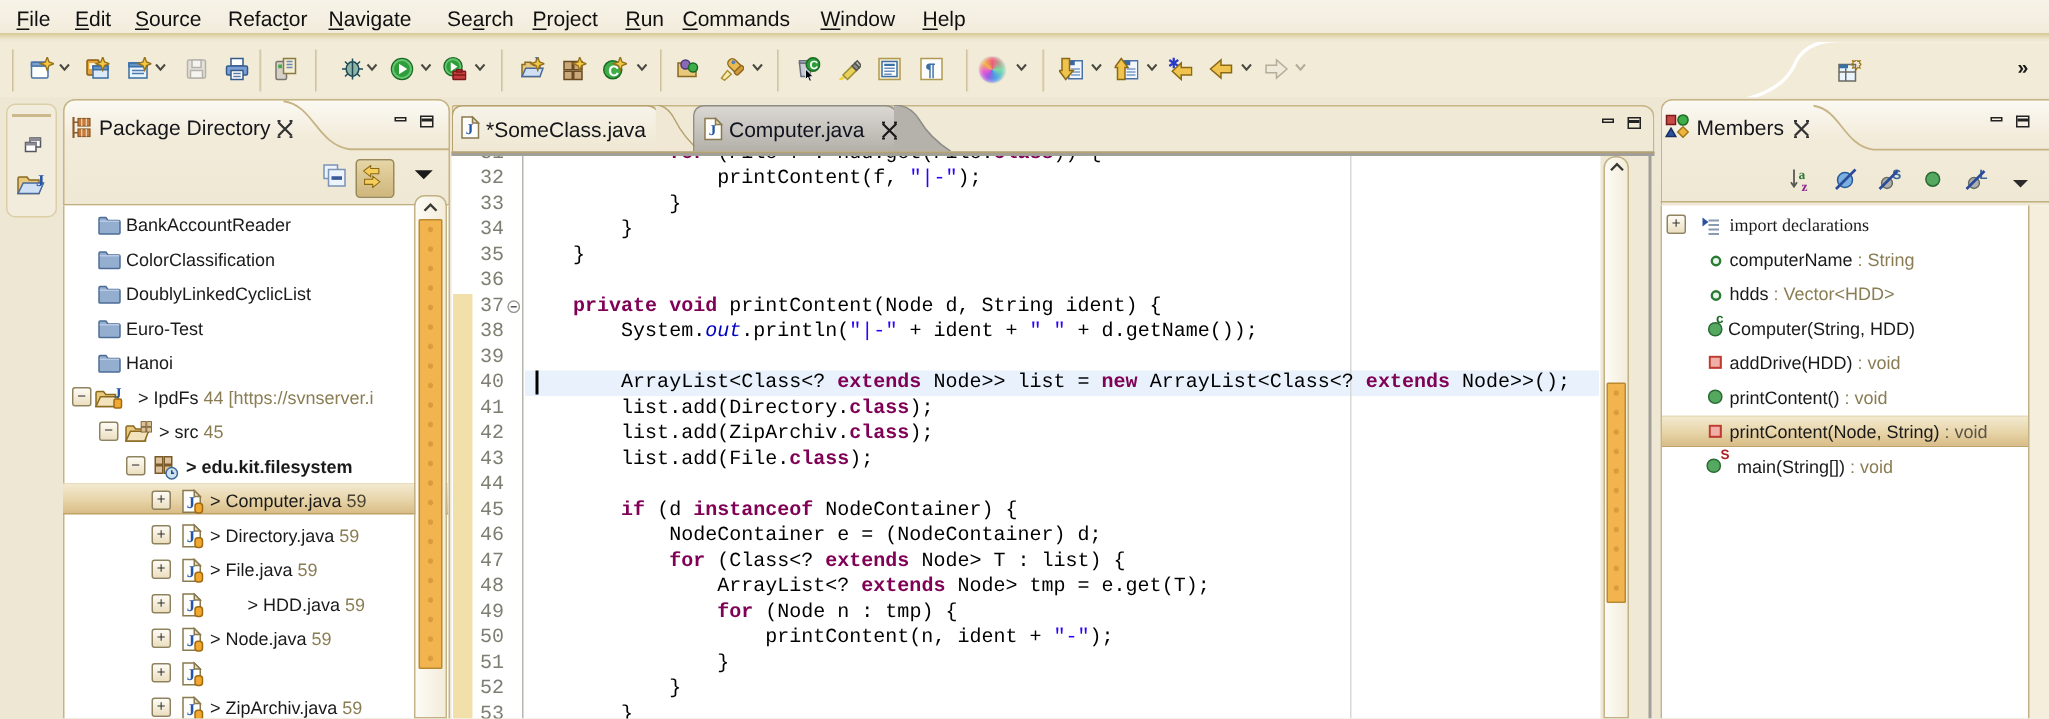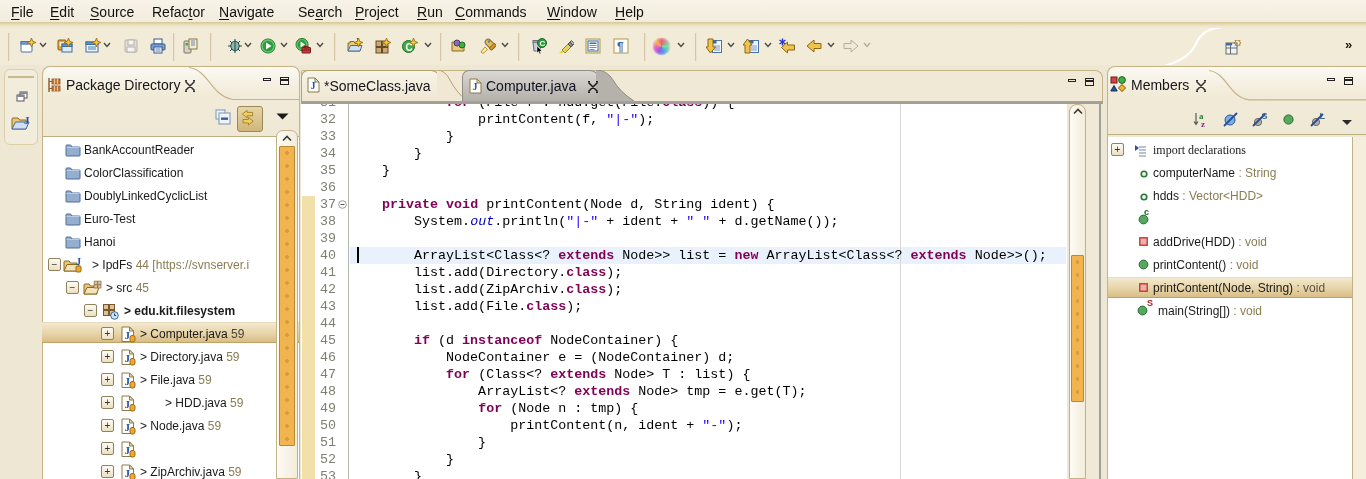--- a/index.html
+++ b/index.html
@@ -658,20 +658,21 @@
     <path d="M1 1 L6 6 L11 1 z" fill="#2a2a2a"></path>
   </svg>
 
   <div class="abs" style="left:0;top:68px;width:259px;height:1px;background:#bfae7e;"></div>
   <div class="abs" style="left:0;top:71px;width:259px;height:342px;background:#fff;border-left:1px solid #c6b485;"></div>
   <div id="mtree" class="abs" style="left:0;top:71px;width:259px;height:342px;overflow:hidden;">
     <div class="sel" style="left:1px;top:140px;width:258px;height:21px;"></div>
     <div class="treerow" style="left:46px;top:3px;font-family:Liberation Serif, serif;">import declarations</div>
     <div class="treerow" style="left:46px;top:26px;">computerName <span class="olv">: String</span></div>
     <div class="treerow" style="left:46px;top:49px;">hdds <span class="olv">: Vector&lt;HDD&gt;</span></div>
+    <div class="treerow" style="left:45px;top:72px;">Computer(String, HDD)</div>
     <div class="treerow" style="left:46px;top:95px;">addDrive(HDD) <span class="olv">: void</span></div>
     <div class="treerow" style="left:46px;top:118px;">printContent() <span class="olv">: void</span></div>
     <div class="treerow" style="left:46px;top:141px;">printContent(Node, String) <span style="color:#5a5444">: void</span></div>
     <div class="treerow" style="left:51px;top:164px;">main(String[]) <span class="olv">: void</span></div>
     <div class="expander" style="left:4px;top:6px;">+</div>
 
     <svg class="abs" style="left:26px;top:7px;width:14px;height:14px" viewBox="0 0 14 14">
       <path d="M2 1 L6 4 L2 7z" fill="#2b50a0"></path>
       <g stroke="#8a9ab0" stroke-width="1.2">
           <line x1="6" y1="3" x2="13" y2="3"></line>

